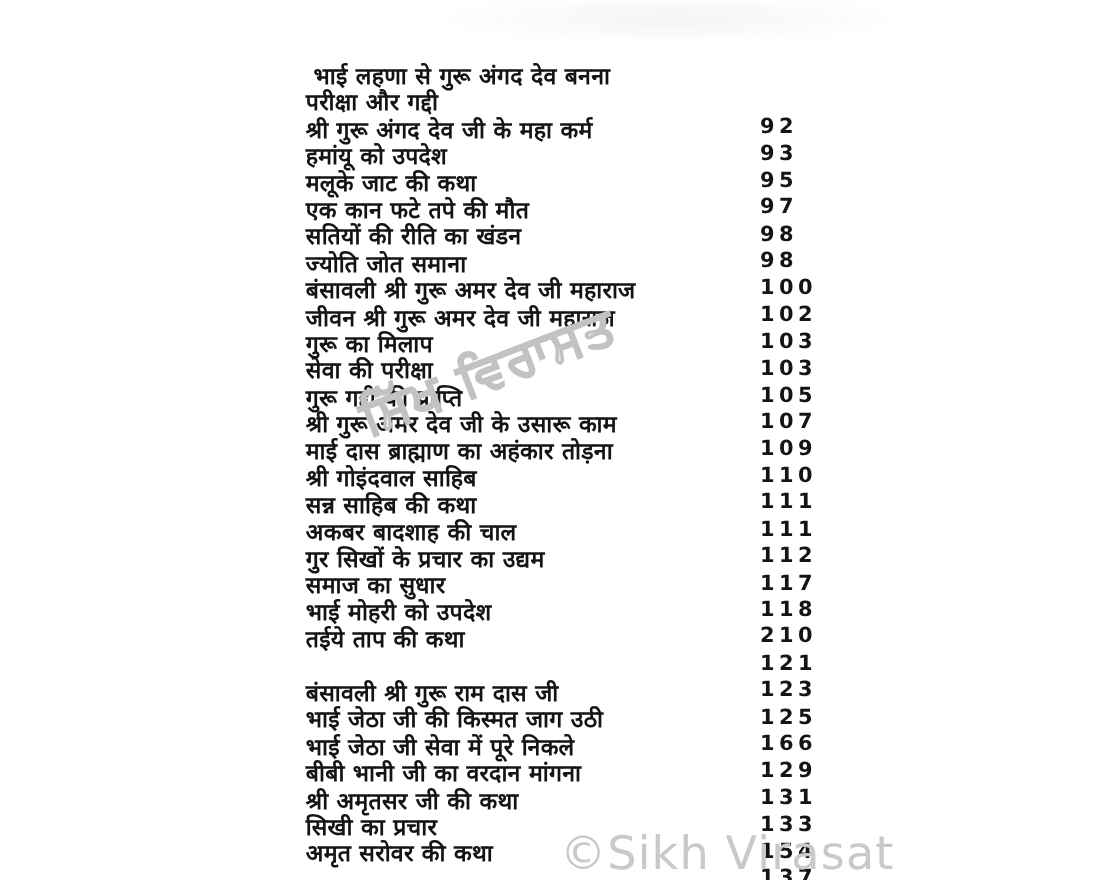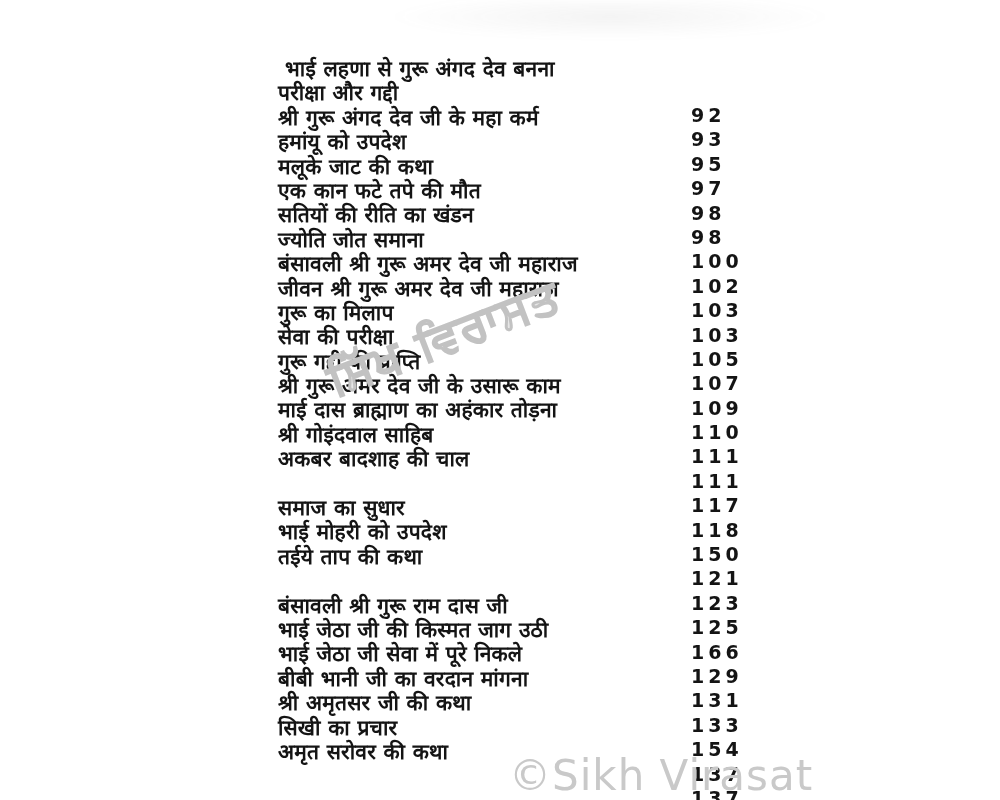--- a/index.html
+++ b/index.html
@@ -100,23 +100,24 @@
       <div class="toc-row"><span class="toc-title">सतियों की रीति का खंडन</span><span class="toc-page-num">100</span></div>
       <div class="toc-row"><span class="toc-title">ज्योति जोत समाना</span><span class="toc-page-num">102</span></div>
       <div class="toc-row"><span class="toc-title">बंसावली श्री गुरू अमर देव जी महाराज</span><span class="toc-page-num">103</span></div>
       <div class="toc-row"><span class="toc-title">जीवन श्री गुरू अमर देव जी महाराज</span><span class="toc-page-num">103</span></div>
       <div class="toc-row"><span class="toc-title">गुरू का मिलाप</span><span class="toc-page-num">105</span></div>
       <div class="toc-row"><span class="toc-title">सेवा की परीक्षा</span><span class="toc-page-num">107</span></div>
       <div class="toc-row"><span class="toc-title">गुरू गद्दी की प्राप्ति</span><span class="toc-page-num">109</span></div>
       <div class="toc-row"><span class="toc-title">श्री गुरू अमर देव जी के उसारू काम</span><span class="toc-page-num">110</span></div>
       <div class="toc-row"><span class="toc-title">माई दास ब्राह्माण का अहंकार तोड़ना</span><span class="toc-page-num">111</span></div>
       <div class="toc-row"><span class="toc-title">श्री गोइंदवाल साहिब</span><span class="toc-page-num">111</span></div>
+      <div class="toc-row"><span class="toc-title">सन्न साहिब की कथा</span><span class="toc-page-num">112</span></div>
       <div class="toc-row"><span class="toc-title">अकबर बादशाह की चाल</span><span class="toc-page-num">117</span></div>
-      <div class="toc-row"><span class="toc-page-num">118</span></div>
-      <div class="toc-row"><span class="toc-title">समाज का सुधार</span><span class="toc-page-num">150</span></div>
+      <div class="toc-row"><span class="toc-title">गुर सिखों के प्रचार का उद्यम</span><span class="toc-page-num">118</span></div>
+      <div class="toc-row"><span class="toc-title">समाज का सुधार</span><span class="toc-page-num">210</span></div>
       <div class="toc-row"><span class="toc-title">भाई मोहरी को उपदेश</span><span class="toc-page-num">121</span></div>
       <div class="toc-row"><span class="toc-title">तईये ताप की  कथा</span><span class="toc-page-num">123</span></div>
       <div class="toc-row"><span class="toc-page-num">125</span></div>
       <div class="toc-row"><span class="toc-title">बंसावली श्री गुरू राम दास जी</span><span class="toc-page-num">166</span></div>
       <div class="toc-row"><span class="toc-title">भाई जेठा जी की किस्मत जाग उठी</span><span class="toc-page-num">129</span></div>
       <div class="toc-row"><span class="toc-title">भाई जेठा जी सेवा में पूरे निकले</span><span class="toc-page-num">131</span></div>
       <div class="toc-row"><span class="toc-title">बीबी भानी जी का वरदान मांगना</span><span class="toc-page-num">133</span></div>
       <div class="toc-row"><span class="toc-title">श्री अमृतसर जी की कथा</span><span class="toc-page-num">154</span></div>
       <div class="toc-row"><span class="toc-title">सिखी का प्रचार</span><span class="toc-page-num">137</span></div>
       <div class="toc-row"><span class="toc-title">अमृत सरोवर की कथा</span><span class="toc-page-num">137</span></div>

